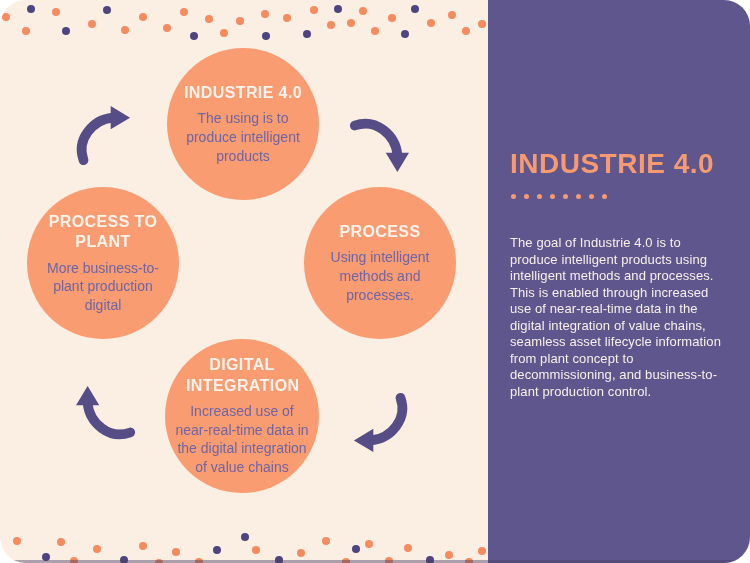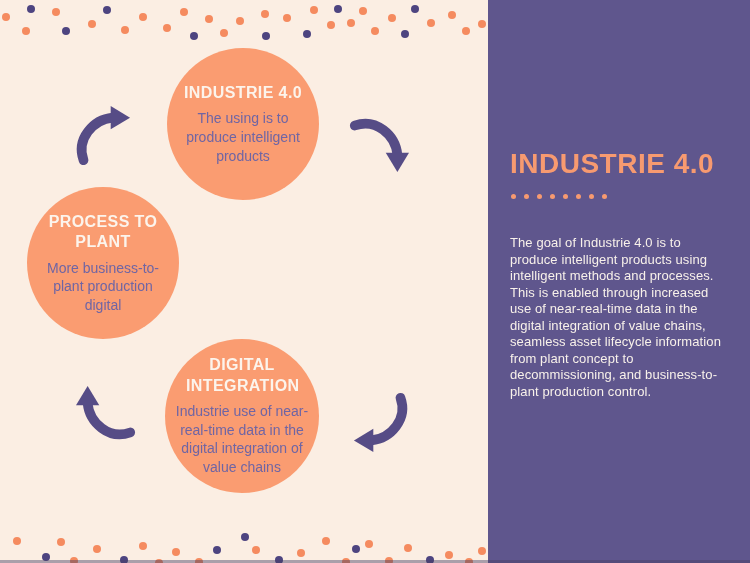--- a/index.html
+++ b/index.html
@@ -1,19 +1,19 @@
 <!DOCTYPE html>
 <html><head>
 <meta charset="utf-8">
 <style>
   html,body{margin:0;padding:0;}
   body{font-family:"Liberation Sans",sans-serif;}
   .canvas{
     position:relative;width:750px;height:563px;
-    background:#FBEEE3;overflow:hidden;
+    background:#FBEEE3;overflow:hidden;border-radius:26px;
   }
   
   .decor-dot{
     position:absolute;width:8px;height:8px;border-radius:50%;
   }
   
   .circle{
     position:absolute;border-radius:50%;background:#FA9C71;
     display:flex;flex-direction:column;align-items:center;justify-content:center;
     text-align:center;
@@ -133,24 +133,28 @@
       <div class="decor-dot" style="left: 445px; top: 551px; background: rgb(245, 139, 95);"></div>
       <div class="decor-dot" style="left: 465px; top: 558px; background: rgb(245, 139, 95);"></div>
       <div class="decor-dot" style="left: 478px; top: 547px; background: rgb(245, 139, 95);"></div>
     </div>
 
   <div class="circle pos-top">
     <div class="c-title">INDUSTRIE 4.0</div>
     <div class="c-body">The using is to produce intelligent products</div>
   </div>
 
+  <div class="circle pos-right">
+    <div class="c-title">PROCESS</div>
+    <div class="c-body">Using intelligent methods and processes.</div>
+  </div>
 
   <div class="circle pos-bottom">
     <div class="c-title">DIGITAL INTEGRATION</div>
-    <div class="c-body">Industrie use of near-real-time data in the digital integration of value chains</div>
+    <div class="c-body">Increased use of near-real-time data in the digital integration of value chains</div>
   </div>
 
   <div class="circle pos-left">
     <div class="c-title">PROCESS TO PLANT</div>
     <div class="c-body">More business-to-plant production digital</div>
   </div>
 
   <div class="arrow arr-tl">
     <svg viewBox="0 0 64 64">
         <path d="M8,14 C 30,6 50,24 52,44" fill="none" stroke="#564C86" stroke-width="10" stroke-linecap="round"></path>

